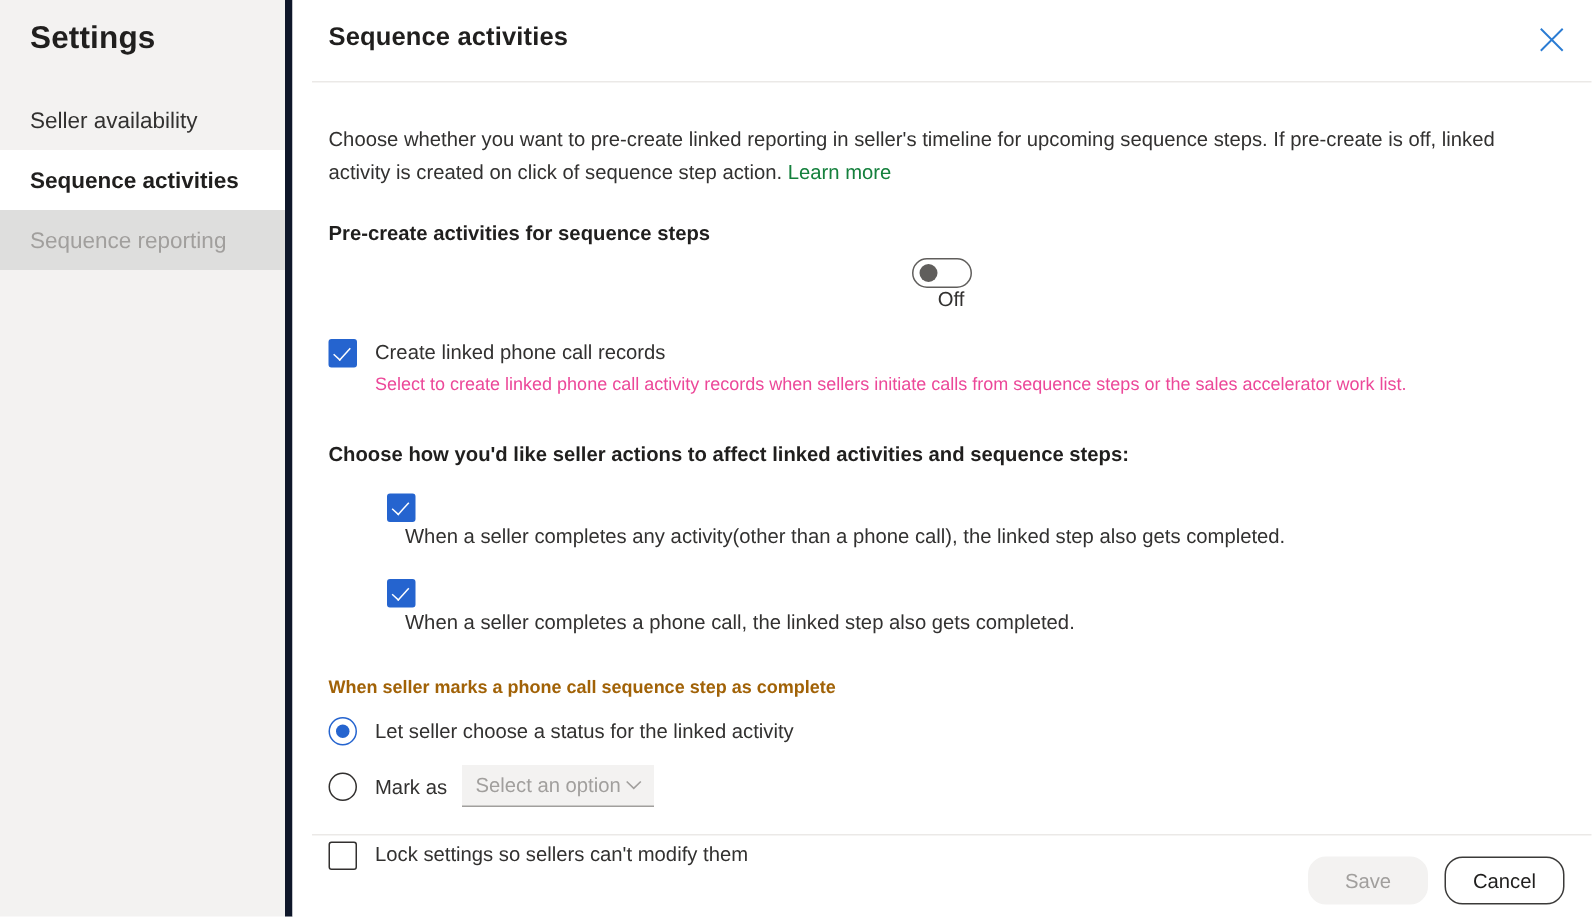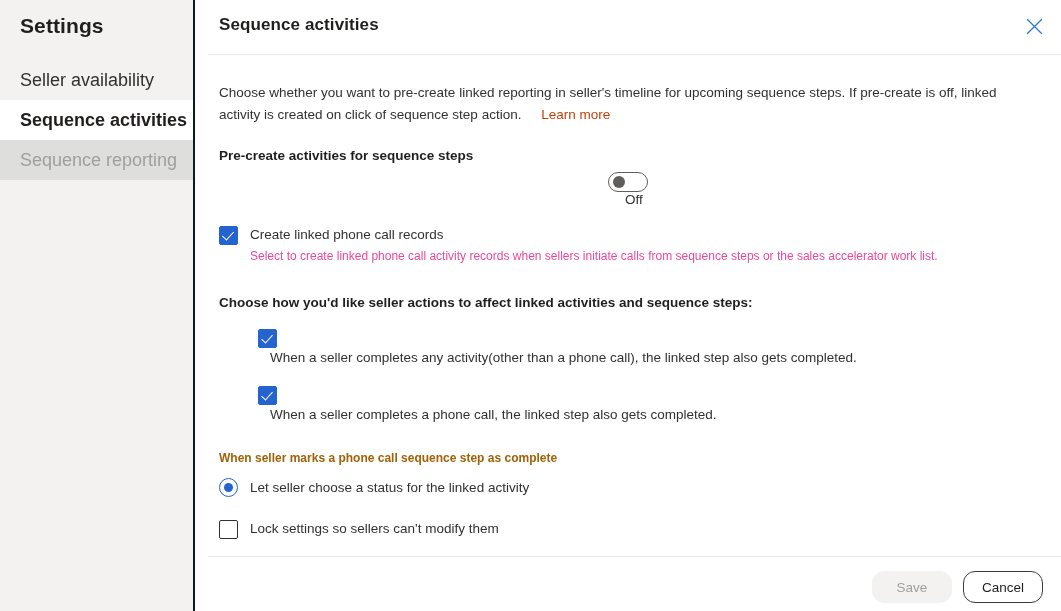--- a/index.html
+++ b/index.html
@@ -19,40 +19,40 @@
     width: 1061px;
     height: 611px;
     display: flex;
   }
 
   
   .sidebar {
     width: 195px;
     height: 611px;
     background: #f3f2f1;
-    border-right: 2px solid #0f172a;
+    border-right: 5px solid #0f172a;
     box-sizing: border-box;
     flex: 0 0 195px;
   }
   .sidebar-title {
     font-size: 21px;
     font-weight: bold;
     color: #201f1e;
     padding: 14px 0 0 20px;
     letter-spacing: 0.1px;
   }
   .nav-list {
     margin-top: 22px;
   }
   .nav-item {
     height: 40px;
     display: flex;
     align-items: center;
     padding-left: 20px;
-    font-size: 18px;
+    font-size: 15px;
     color: #323130;
     box-sizing: border-box;
     cursor: pointer;
     user-select: none;
   }
   .nav-item.selected {
     background: #ffffff;
     font-weight: bold;
     color: #201f1e;
   }
@@ -114,24 +114,23 @@
     box-sizing: border-box;
   }
   .desc {
     margin-top: 28px;
     font-size: 13.5px;
     line-height: 22px;
     color: #323130;
     max-width: 812px;
   }
   .link {
-    color: #c2410c;
+    color: #15803d;
     text-decoration: none;
     cursor: pointer;
-    margin-left: 16px;
   }
 
   .field-label {
     margin-top: 22px;
     font-size: 13.5px;
     font-weight: bold;
     color: #201f1e;
   }
 
   
@@ -396,20 +395,32 @@
         <span class="cb-label">When a seller completes a phone call, the linked step also gets completed.</span>
       </div>
 
       <div class="section-head2">When seller marks a phone call sequence step as complete</div>
 
       <div class="radio-row">
         <div class="radio selected"></div>
         <span class="radio-label">Let seller choose a status for the linked activity</span>
       </div>
 
+      <div class="radio-row">
+        <div class="radio unselected"></div>
+        <span class="radio-label">Mark as</span>
+        <div class="dropdown">
+          <span class="dropdown-text">Select an option</span>
+          <span class="chev">
+            <svg width="11" height="7" viewBox="0 0 11 7" aria-hidden="true">
+              <path d="M0.8 1 L5.5 5.6 L10.2 1" stroke="#a19f9d" stroke-width="1.1" fill="none"></path>
+            </svg>
+          </span>
+        </div>
+      </div>
 
       <div class="cb-row" style="margin-top:22px">
         <div class="cb unchecked"></div>
         <span class="cb-label">Lock settings so sellers can't modify them</span>
       </div>
 
     </div>
 
     <div class="footer-divider"></div>
     <div class="footer">

